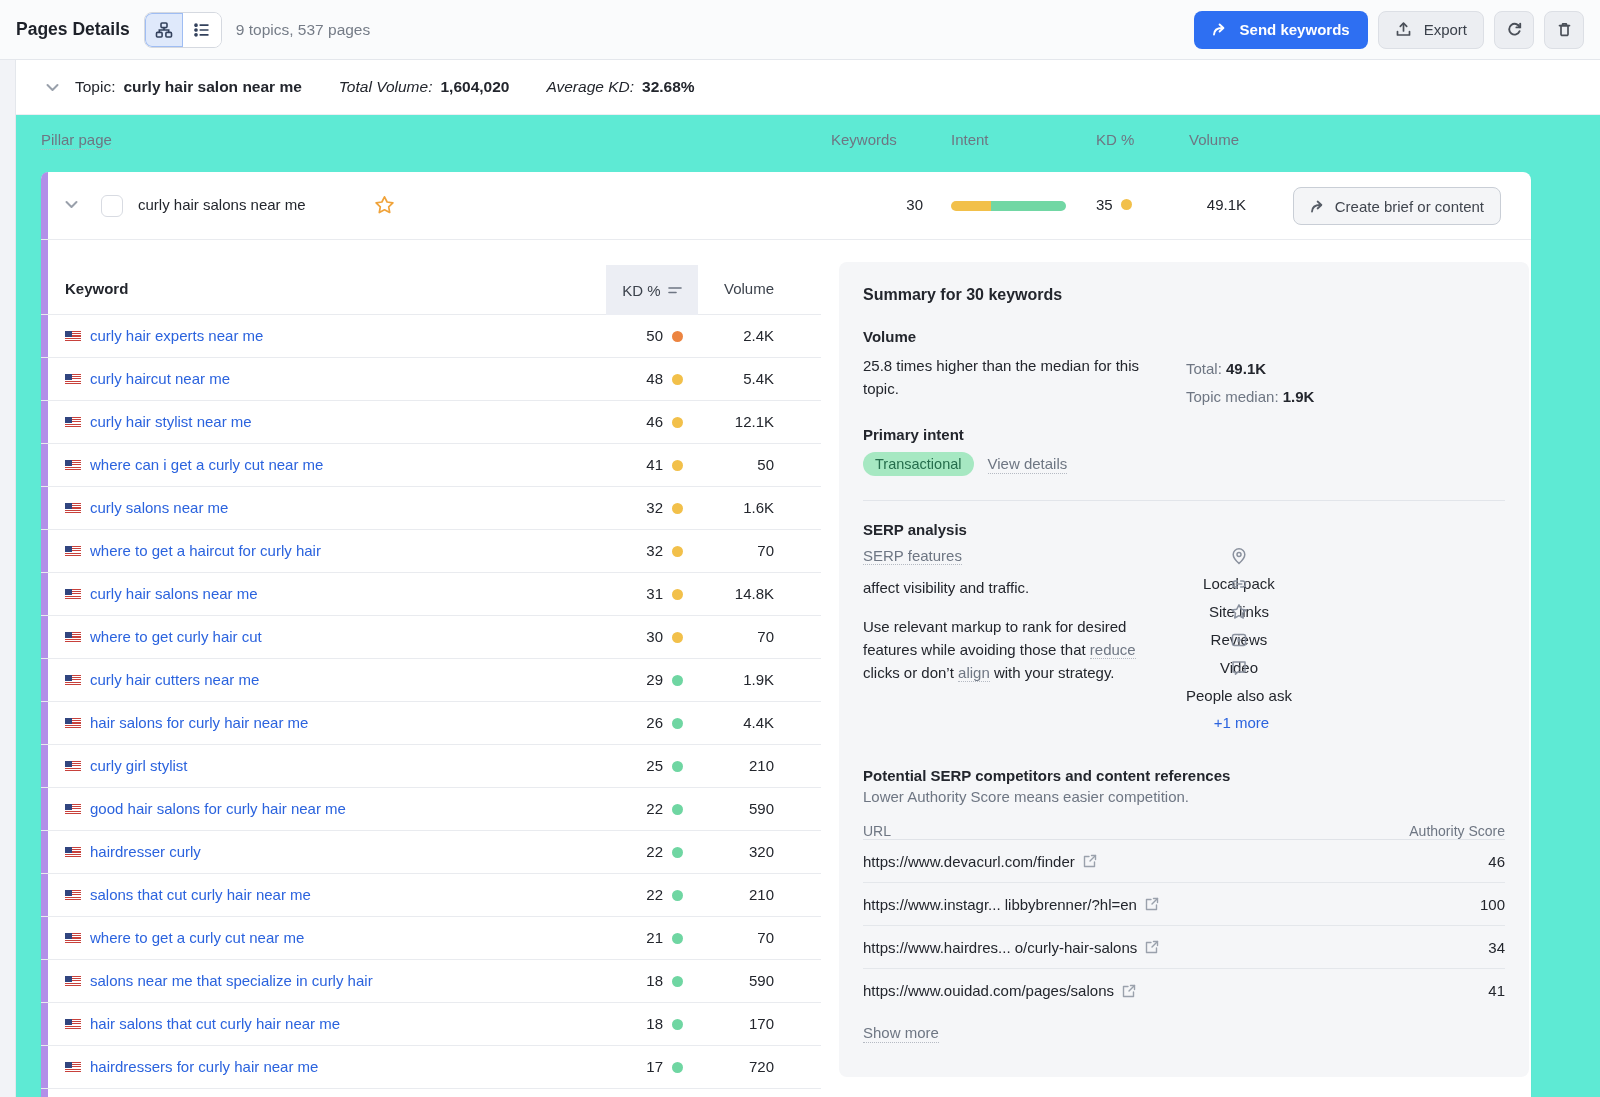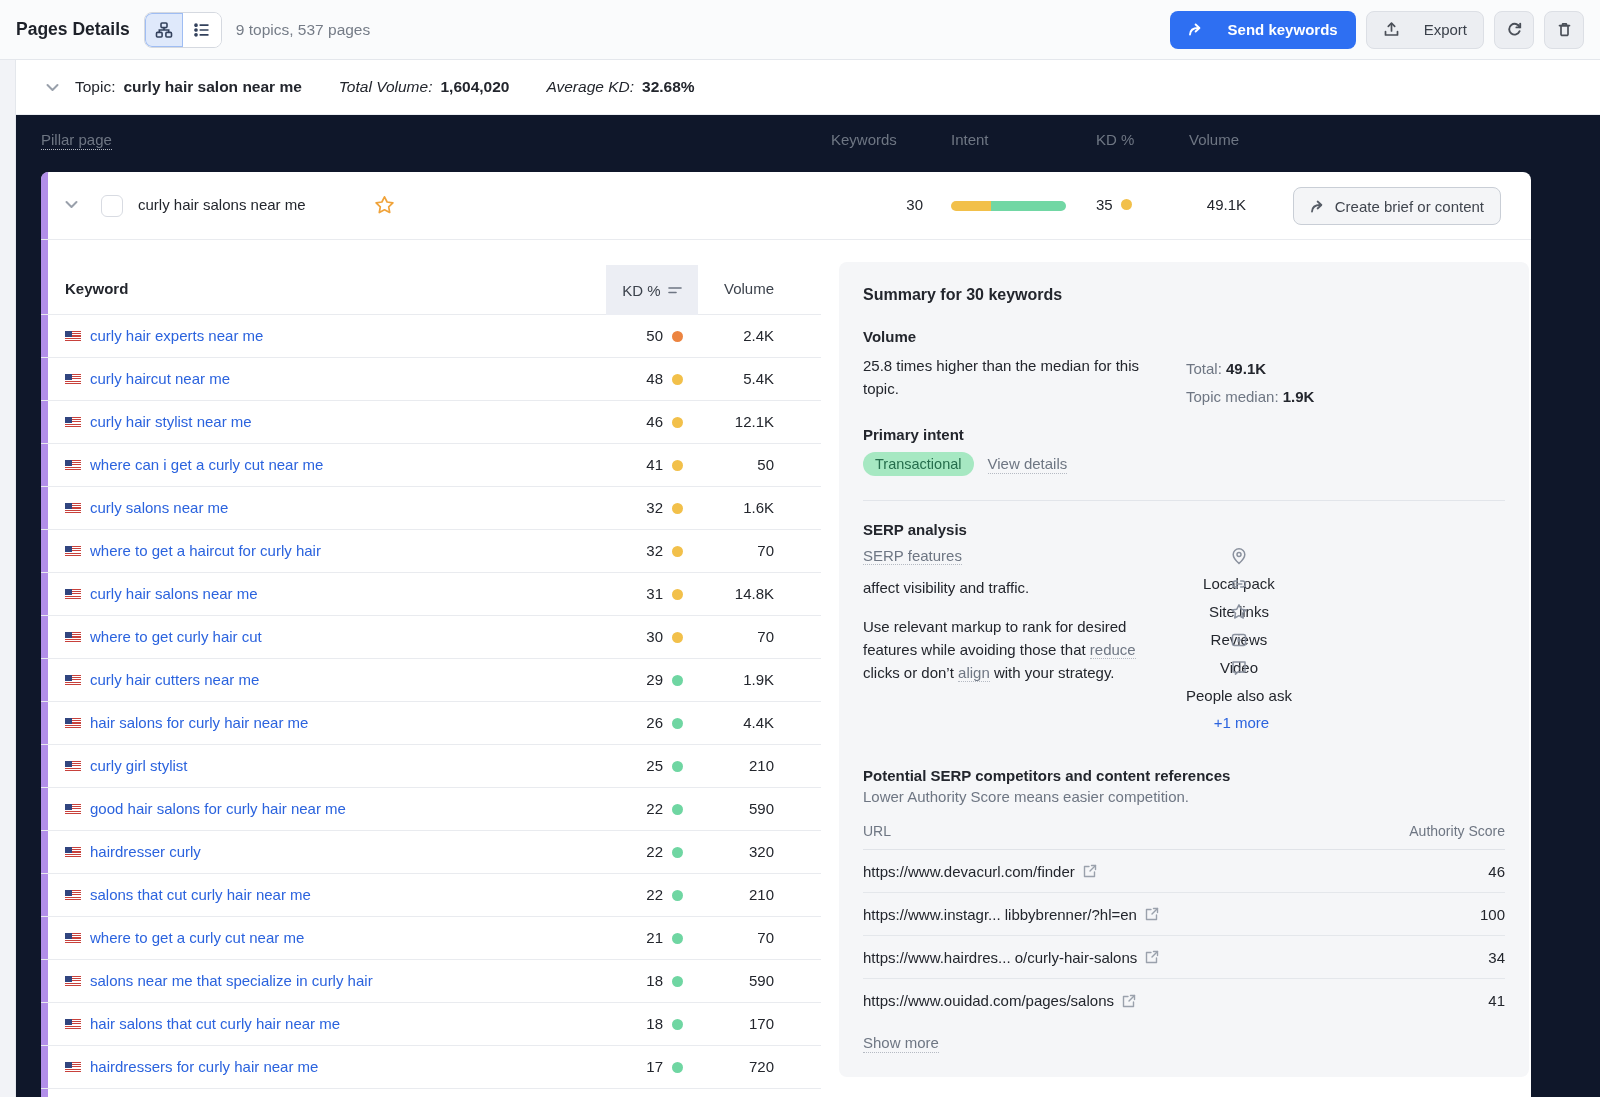--- a/index.html
+++ b/index.html
@@ -12,34 +12,34 @@
   .topbar {
     height:60px; background:#fafbfc; border-bottom:1px solid #e4e7ec;
     display:flex; align-items:center; padding:0 16px; gap:14px;
   }
   .page-title { font-size:17.5px; font-weight:700; color:#1d2129; }
   .toggle-group { display:flex; border:1px solid #d5d9e0; border-radius:8px; overflow:hidden; background:#fff; }
   .toggle-btn { width:38px; height:34px; display:flex; align-items:center; justify-content:center; background:#fff; cursor:pointer; }
   .toggle-btn.active { background:#dfe9fb; box-shadow: inset 0 0 0 1px #9fbdf3; border-radius:7px 0 0 7px; }
   .topbar-counts { color:#757c87; font-size:15.5px; }
   .topbar-right { margin-left:auto; display:flex; align-items:center; gap:10px; }
-  .btn { display:inline-flex; align-items:center; gap:24px; height:38px; border-radius:8px;
+  .btn { display:inline-flex; align-items:center; gap:12px; height:38px; border-radius:8px;
          font-size:15px; cursor:pointer; border:none; }
   .btn-primary { background:#2e6ff2; color:#fff; font-weight:700; padding:0 18px; }
   .btn-secondary { background:#eceef2; color:#3b414b; padding:0 16px; border:1px solid #dcdfe5; }
   .btn-icon { width:40px; height:38px; display:flex; align-items:center; justify-content:center;
               background:#eceef2; border:1px solid #dcdfe5; border-radius:8px; cursor:pointer; }
   
   .main { margin-left:15px; border-left:1px solid #e4e7ec; height:1037px; }
   .topic-row { height:55px; background:#fff; display:flex; align-items:center; gap:8px;
                padding-left:30px; font-size:15.5px; border-bottom:1px solid #eceef2; }
   .topic-row b { font-weight:700; }
   .topic-seg { margin-left:29px; color:#23262d;font-style:italic; }
   
-  .band { position:relative; background:#0f172a; height:982px; }
+  .band { position:relative; background:#5eead4; height:982px; }
   .band-label { position:absolute; left:25px; top:16px; color:#6e7683; font-size:15px;
                 border-bottom:1px dotted #b5bac3; padding-bottom:1px; cursor:pointer; }
   .col-head { position:absolute; top:16px; color:#6e7683; font-size:15px; }
   .col-head.keywords { left:815px; width:92px; text-align:left; }
   .col-head.intent   { left:935px; }
   .col-head.kd       { left:1080px; }
   .col-head.volume   { left:1173px; }
   
   .card { position:absolute; left:25px; top:57px; width:1490px; height:940px;
           background:#fff; border-radius:8px; box-shadow:0 1px 2px rgba(30,35,50,.06); }
@@ -101,21 +101,21 @@
   .serp-para { line-height:23px; }
   .inline-dashed { color:#6e7683; border-bottom:1px dotted #b5bac3; cursor:pointer; }
   .feat-list { position:absolute; left:323px; top:0; }
   .feat-item { display:flex; align-items:center; gap:10px; height:28px;flex-direction:column; }
   .feat-item svg { flex:0 0 auto; }
   .more-link { color:#2b63de; margin-left:5px; cursor:pointer; }
   .comp-title { font-size:15px; font-weight:700; }
   .comp-sub { color:#6e7683; margin-top:4px; }
   .comp-table { margin-top:18px; }
   .comp-head { display:flex; justify-content:space-between; color:#6e7683; font-size:14px;
-               padding:0 0 10px 0; border-bottom:1px solid #e0e3e8; }
+               padding:0 0 0 0; border-bottom:1px solid #e0e3e8; }
   .comp-row { display:flex; justify-content:space-between; align-items:center; height:43px;
               border-bottom:1px solid #e4e7eb; }
   .comp-row:last-child { border-bottom:none; }
   .comp-url { display:flex; align-items:center; gap:8px; color:#23262d; }
   .comp-score { font-size:15px; }
   .show-more { margin-top:12px; }
   .show-more span { color:#6e7683; border-bottom:1px dotted #b5bac3; padding-bottom:1px; cursor:pointer; }
   svg { display:block; }
 </style>
 </head>

